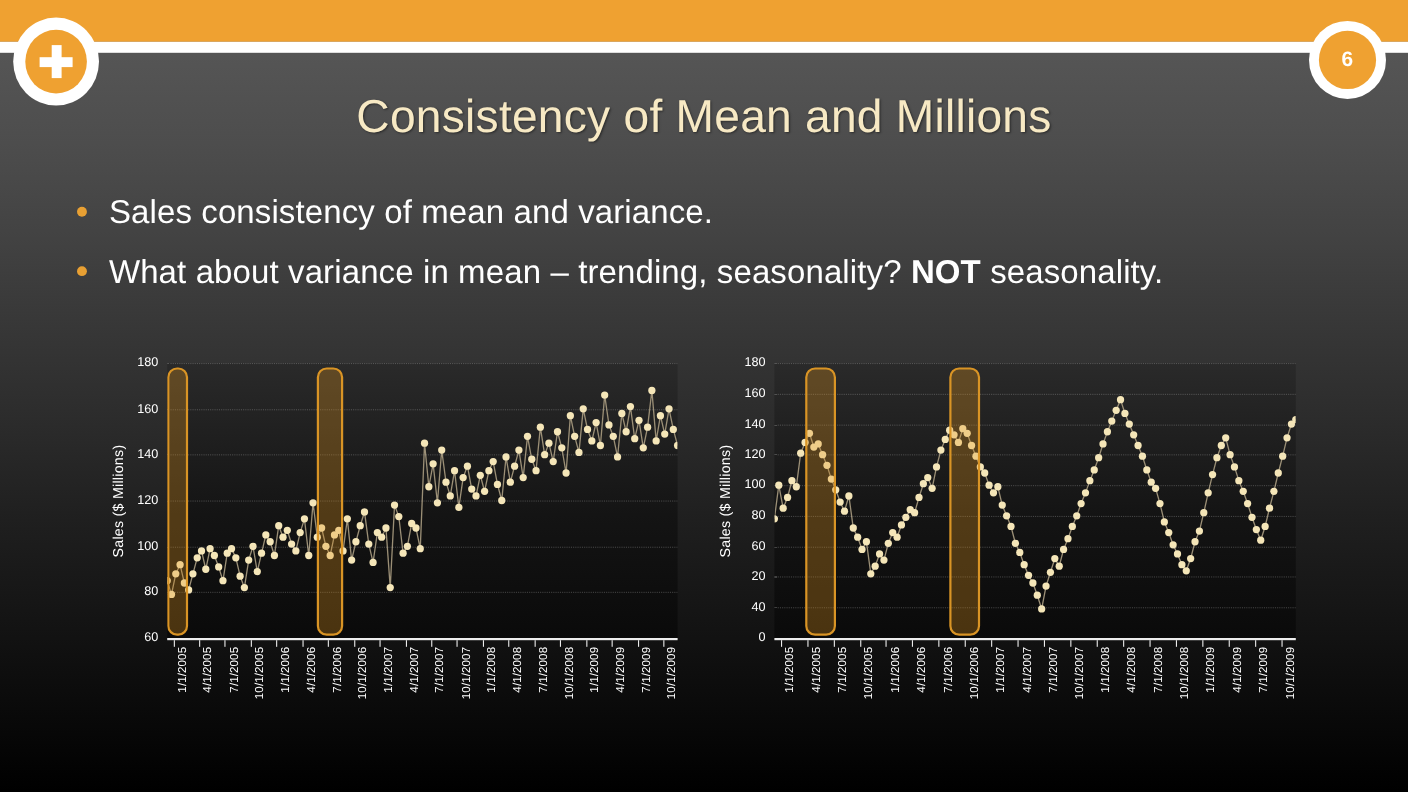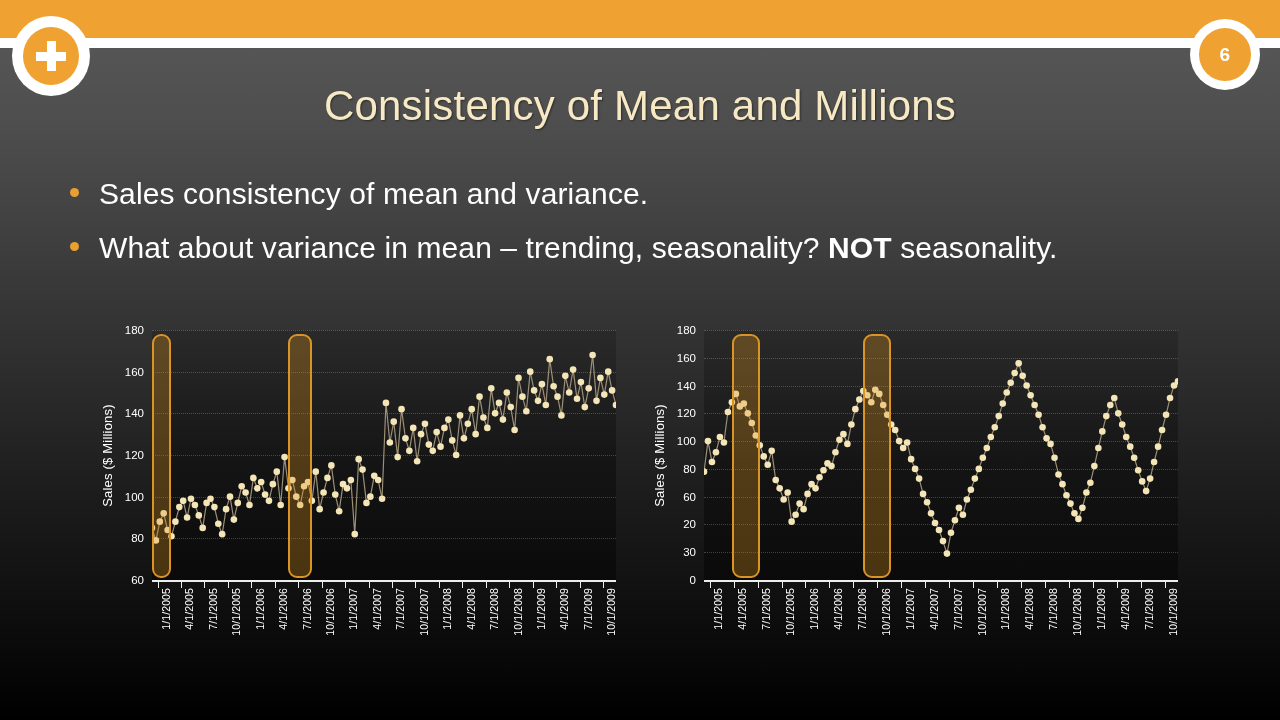--- a/index.html
+++ b/index.html
@@ -372,21 +372,21 @@
           <div class="xlabel" style="left: 97.7%;">10/1/2009</div>
         </div>
     </div>
 
     <div class="chart" id="chart-right">
       <div class="chart-ylabel">
         <span>Sales  ($ Millions)</span>
       </div>
       <div class="ytick-col">
           <div class="ytick" style="top: 250px;">0</div>
-          <div class="ytick" style="top: 222.222px;">30</div>
+          <div class="ytick" style="top: 222.222px;">40</div>
           <div class="ytick" style="top: 194.444px;">20</div>
           <div class="ytick" style="top: 166.667px;">60</div>
           <div class="ytick" style="top: 138.889px;">80</div>
           <div class="ytick" style="top: 111.111px;">100</div>
           <div class="ytick" style="top: 83.3333px;">120</div>
           <div class="ytick" style="top: 55.5556px;">140</div>
           <div class="ytick" style="top: 27.7778px;">160</div>
           <div class="ytick" style="top: 0px;">180</div>
         </div>
       <div class="plot">

